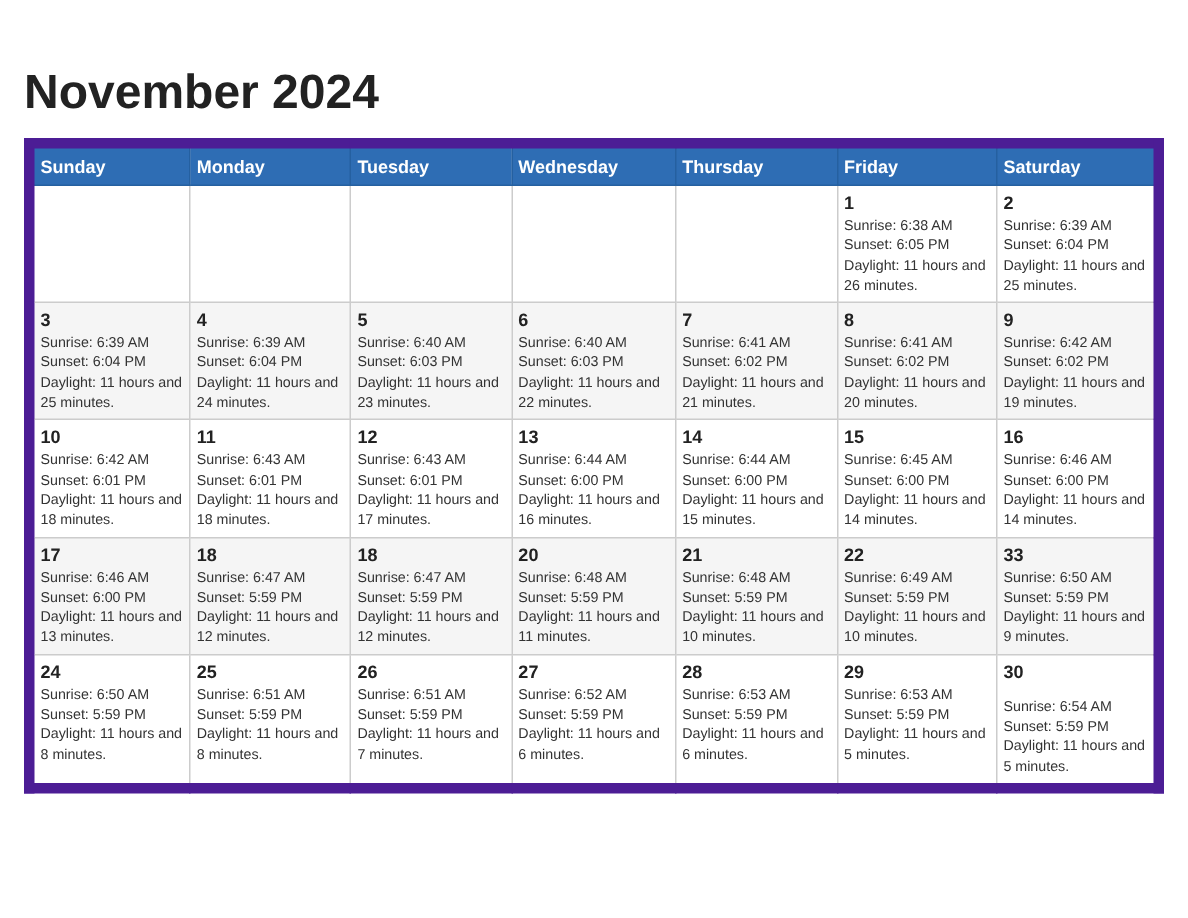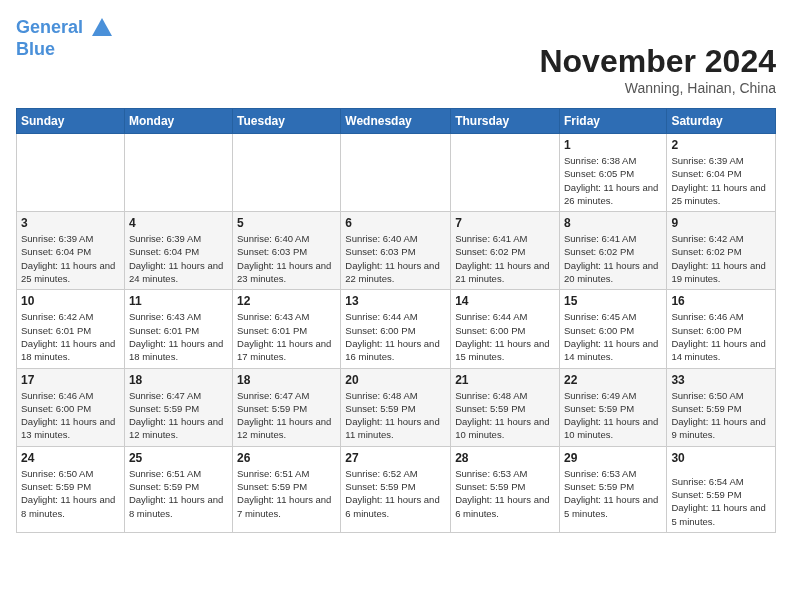--- a/index.html
+++ b/index.html
@@ -43,21 +43,21 @@
       color: #222;
       margin-top: 27px;
     }
     .subtitle {
       font-size: 14px;
       color: #555;
     }
     .calendar {
       width: 100%;
       border-collapse: collapse;
-      border: 1px solid #4c1d95;
+      border: 7px solid #4c1d95;
     }
     .calendar th {
       background-color: #2e6db4;
       color: #fff;
       font-size: 12px;
       font-weight: bold;
       padding: 5px 4px;
       text-align: left;
       border: 1px solid #2560a0;
     }
@@ -90,34 +90,22 @@
       line-height: 1.4;
     }
     .empty-cell {
       background: #fff !important;
     }
   </style>
 </head>
 <body>
 
 <div class="header">
-  <div class="logo">
-    <div>
-      <div class="logo-text">
-        <span>General</span>
-        <svg class="logo-icon" viewBox="0 0 24 24" style="display:inline-block;vertical-align:middle;">
-          <polygon points="12,2 22,20 2,20" fill="#4a90d9"></polygon>
-        </svg>
-        <br><span style="color:#4a90d9;">Blue</span>
-      </div>
-    </div>
-  </div>
   <div class="title-area">
     <div class="month-title">November 2024</div>
-    <div class="subtitle">Wanning, Hainan, China</div>
   </div>
 </div>
 
 <table class="calendar">
   <thead>
     <tr>
     <th>Sunday</th>
         <th>Monday</th>
         <th>Tuesday</th>
         <th>Wednesday</th>

